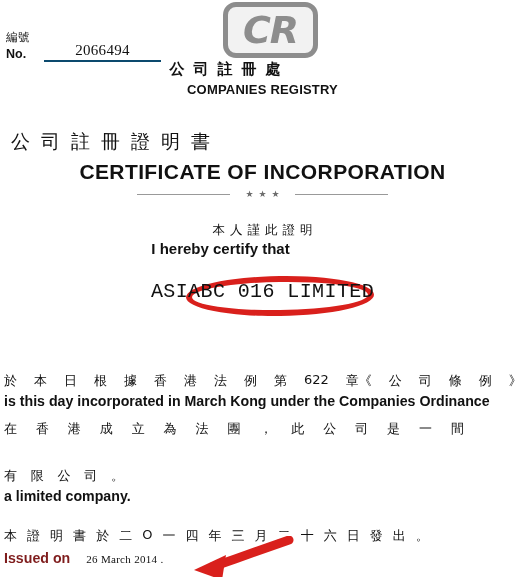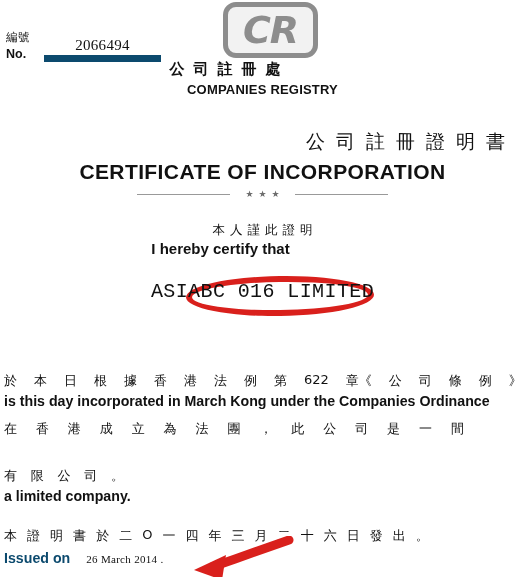--- a/index.html
+++ b/index.html
@@ -46,21 +46,21 @@
     font-family: "Liberation Sans", sans-serif;
     font-weight: bold;
     font-size: 12.5px;
     line-height: 15px;
     margin-top: 3px;
     color: #111;
   }
   .no-value-wrap {
     margin-left: 14px;
     width: 117px;
-    border-bottom: 7px solid #0c4a6e;
+    border-bottom: 2px solid #0c4a6e;
     text-align: center;
     padding-bottom: 1px;
   }
   .no-value {
     font-family: "Liberation Serif", serif;
     font-size: 15px;
     letter-spacing: 0.3px;
     color: #111;
   }
 
@@ -122,21 +122,21 @@
     letter-spacing: 0.2px;
     color: #111;
   }
 
   
   .title-cn {
     position: absolute;
     left: 0;
     top: 129px;
     width: 516px;
-    text-align: right;
+    text-align: left;
     font-family: "DejaVu Sans", sans-serif;
     font-size: 19px;
     letter-spacing: 11px;
     text-indent: 11px;
     color: #111;
   }
   .title-en {
     position: absolute;
     left: 0;
     top: 160px;
@@ -263,21 +263,21 @@
 
   .issued-row {
     display: flex;
     align-items: baseline;
     margin-top: 5px;
   }
   .issued-label {
     font-family: "Liberation Sans", sans-serif;
     font-weight: bold;
     font-size: 14.2px;
-    color: #0c4a6e;
+    color: #7f1d1d;
   }
   .issued-date {
     font-family: "Liberation Serif", serif;
     font-size: 11px;
     color: #111;
     margin-left: 16px;
     letter-spacing: 0.3px;
   }
 
   

